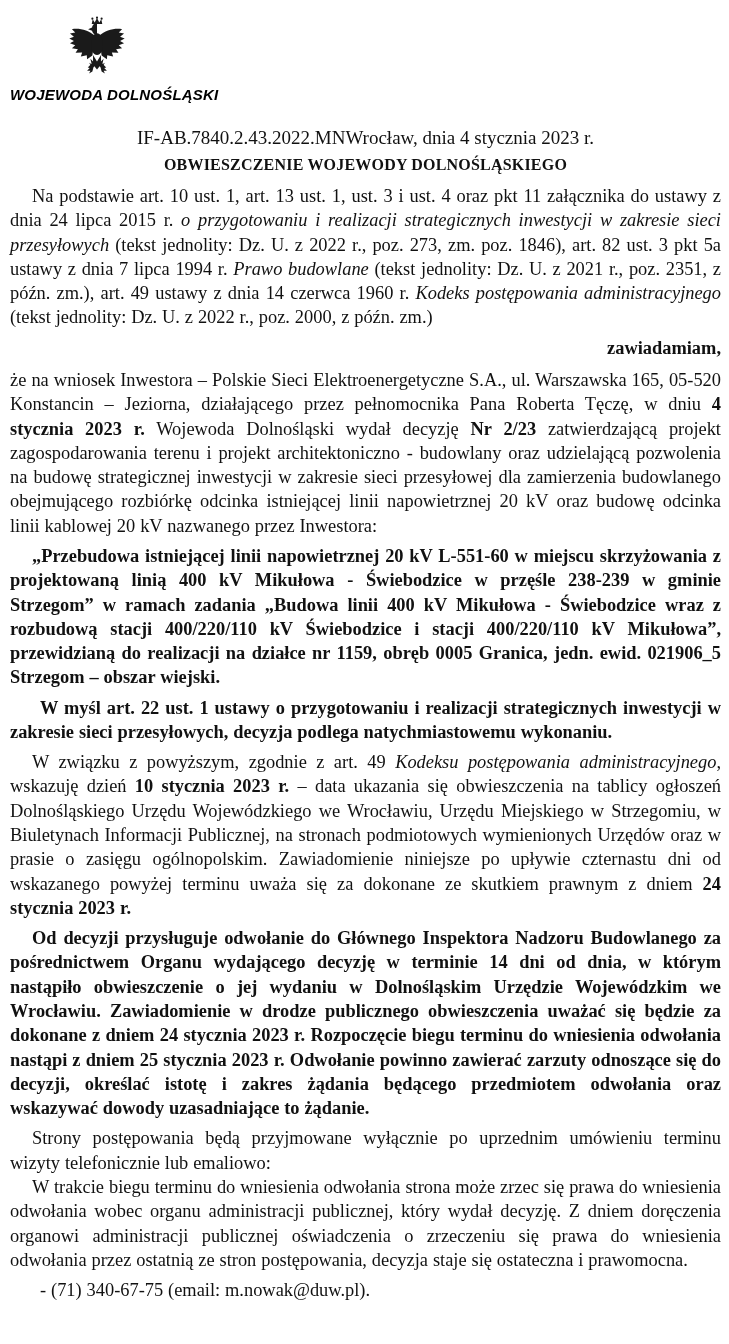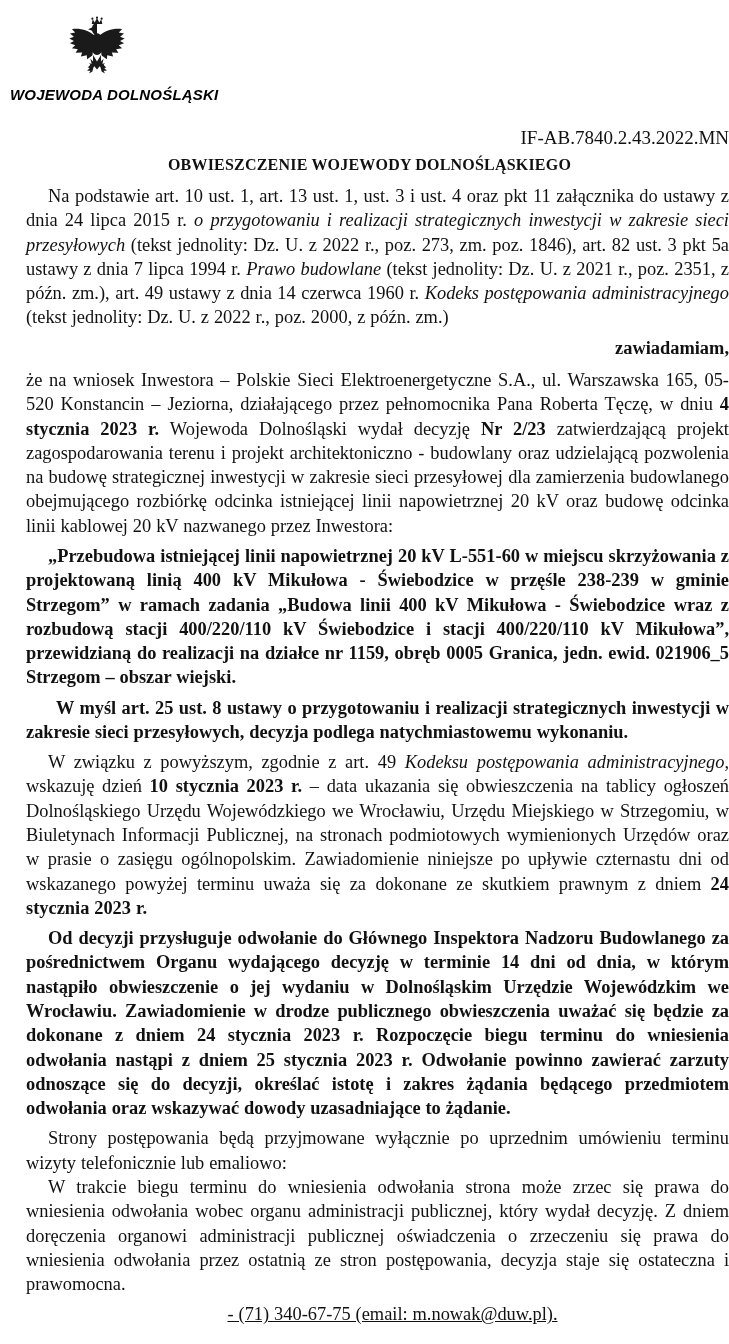--- a/index.html
+++ b/index.html
@@ -10,68 +10,68 @@
   body {
     width: 729px;
     height: 1344px;
     overflow: hidden;
     color: #111;
   }
   .page {
     box-sizing: border-box;
     width: 729px;
     height: 1344px;
-    padding: 16px 0 0 10px;
+    padding: 16px 8px 0 10px;
     font-family: "Liberation Serif", serif;
     overflow: hidden;
   }
   .emblem {
     width: 66px;
     height: 62px;
     margin-left: 54px;
   }
   .emblem svg { width: 100%; height: 100%; }
   .office-name {
     font-family: "Liberation Sans", sans-serif;
     font-weight: bold;
     font-style: italic;
     font-size: 15px;
     letter-spacing: 0.2px;
     margin-top: 8px;
     color: #000;
   }
   .ref-row {
     display: flex;
-    justify-content: flex-end;
+    justify-content: center;
     align-items: baseline;
     font-size: 19px;
     margin-top: 24px;
   }
   .doc-title {
     text-align: center;
     font-size: 16px;
     font-weight: bold;
     margin: 7px 0 10px 0;
     letter-spacing: 0.2px;
   }
   p.body {
     font-size: 18.4px;
     line-height: 1.32;
     text-align: justify;
-    margin: 0 0 6px 16px;
+    margin: 0 0 6px 0;
     word-spacing: 0.3px;
   }
   p.indent   { text-indent: 22px; }
   p.indent-lg{ text-indent: 30px; }
   p.center {
     text-align: right;
     font-weight: bold;
     margin: 2px 0 8px 0;
   }
-  p.left { text-align: center; text-decoration: underline; }
+  p.left { text-align: left; }
   p.tight { margin-bottom: 0; }
 </style>
 </head>
 <body>
 
 <div class="page">
 
   <div class="emblem">
     <svg viewBox="0 0 100 94" xmlns="http://www.w3.org/2000/svg" fill="#1a1a1a">
 
@@ -92,33 +92,34 @@
 
       <path d="M42 72 l-6 6 3 1 -4 4 5 0 -2 4 5 -3 2 -8 z"></path>
       <path d="M58 72 l6 6 -3 1 4 4 -5 0 2 4 -5 -3 -2 -8 z"></path>
     </svg>
   </div>
 
   <div class="office-name">WOJEWODA DOLNOŚLĄSKI</div>
 
   <div class="ref-row">
     <span>IF-AB.7840.2.43.2022.MN</span>
+    <span>Wrocław, dnia 4 stycznia 2023 r.</span>
   </div>
 
   <h1 class="doc-title">OBWIESZCZENIE WOJEWODY DOLNOŚLĄSKIEGO</h1>
 
   <p class="body indent"><span>Na podstawie art. 10 ust. 1, art. 13 ust. 1, ust. 3 i ust. 4 oraz pkt 11 załącznika do ustawy z dnia 24 lipca 2015 r. </span><span style="font-style: italic;">o przygotowaniu i realizacji strategicznych inwestycji w zakresie sieci przesyłowych</span><span> (tekst jednolity: Dz. U. z 2022 r., poz. 273, zm. poz. 1846), art. 82 ust. 3 pkt 5a ustawy z dnia 7 lipca 1994 r. </span><span style="font-style: italic;">Prawo budowlane</span><span> (tekst jednolity: Dz. U. z 2021 r., poz. 2351, z późn. zm.), art. 49 ustawy z dnia 14 czerwca 1960 r. </span><span style="font-style: italic;">Kodeks postępowania administracyjnego</span><span> (tekst jednolity: Dz. U. z 2022 r., poz. 2000, z późn. zm.)</span></p>
 
   <p class="body center">zawiadamiam,</p>
 
   <p class="body"><span>że na wniosek Inwestora – Polskie Sieci Elektroenergetyczne S.A., ul. Warszawska 165, 05-520 Konstancin – Jeziorna, działającego przez pełnomocnika Pana Roberta Tęczę, w dniu </span><span style="font-weight: bold;">4 stycznia 2023 r.</span><span> Wojewoda Dolnośląski wydał decyzję </span><span style="font-weight: bold;">Nr 2/23</span><span> zatwierdzającą projekt zagospodarowania terenu i projekt architektoniczno - budowlany oraz udzielającą pozwolenia na budowę strategicznej inwestycji w zakresie sieci przesyłowej dla zamierzenia budowlanego obejmującego rozbiórkę odcinka istniejącej linii napowietrznej 20 kV oraz budowę odcinka linii kablowej 20 kV nazwanego przez Inwestora:</span></p>
 
   <p class="body indent"><span style="font-weight: bold;">„Przebudowa istniejącej linii napowietrznej 20 kV L-551-60 w miejscu skrzyżowania z projektowaną linią 400 kV Mikułowa - Świebodzice w przęśle 238-239 w gminie Strzegom” w ramach zadania „Budowa linii 400 kV Mikułowa - Świebodzice wraz z rozbudową stacji 400/220/110 kV Świebodzice i stacji 400/220/110 kV Mikułowa”, przewidzianą do realizacji na działce nr 1159, obręb 0005 Granica, jedn. ewid. 021906_5 Strzegom – obszar wiejski.</span></p>
 
-  <p class="body indent-lg"><span style="font-weight: bold;">W myśl art. 25 ust. 8 ustawy o przygotowaniu i realizacji strategicznych inwestycji w zakresie sieci przesyłowych, decyzja podlega natychmiastowemu wykonaniu.</span></p>
+  <p class="body indent-lg"><span style="font-weight: bold;">W myśl art. 22 ust. 1 ustawy o przygotowaniu i realizacji strategicznych inwestycji w zakresie sieci przesyłowych, decyzja podlega natychmiastowemu wykonaniu.</span></p>
 
   <p class="body indent"><span>W związku z powyższym, zgodnie z art. 49 </span><span style="font-style: italic;">Kodeksu postępowania administracyjnego</span><span>, wskazuję dzień </span><span style="font-weight: bold;">10 stycznia 2023 r.</span><span> – data ukazania się obwieszczenia na tablicy ogłoszeń Dolnośląskiego Urzędu Wojewódzkiego we Wrocławiu, Urzędu Miejskiego w Strzegomiu, w Biuletynach Informacji Publicznej, na stronach podmiotowych wymienionych Urzędów oraz w prasie o zasięgu ogólnopolskim. Zawiadomienie niniejsze po upływie czternastu dni od wskazanego powyżej terminu uważa się za dokonane ze skutkiem prawnym z dniem </span><span style="font-weight: bold;">24 stycznia 2023 r.</span></p>
 
   <p class="body indent"><span style="font-weight: bold;">Od decyzji przysługuje odwołanie do Głównego Inspektora Nadzoru Budowlanego za pośrednictwem Organu wydającego decyzję w terminie 14 dni od dnia, w którym nastąpiło obwieszczenie o jej wydaniu w Dolnośląskim Urzędzie Wojewódzkim we Wrocławiu. Zawiadomienie w drodze publicznego obwieszczenia uważać się będzie za dokonane z dniem 24 stycznia 2023 r. Rozpoczęcie biegu terminu do wniesienia odwołania nastąpi z dniem 25 stycznia 2023 r. Odwołanie powinno zawierać zarzuty odnoszące się do decyzji, określać istotę i zakres żądania będącego przedmiotem odwołania oraz wskazywać dowody uzasadniające to żądanie.</span></p>
 
   <p class="body indent tight"><span>Strony postępowania będą przyjmowane wyłącznie po uprzednim umówieniu terminu wizyty telefonicznie lub emaliowo:</span></p>
 
   <p class="body indent"><span>W trakcie biegu terminu do wniesienia odwołania strona może zrzec się prawa do wniesienia odwołania wobec organu administracji publicznej, który wydał decyzję. Z dniem doręczenia organowi administracji publicznej oświadczenia o zrzeczeniu się prawa do wniesienia odwołania przez ostatnią ze stron postępowania, decyzja staje się ostateczna i prawomocna.</span></p>
 
   <p class="body indent-lg left"><span>- (71) 340-67-75 (email: m.nowak@duw.pl).</span></p>

